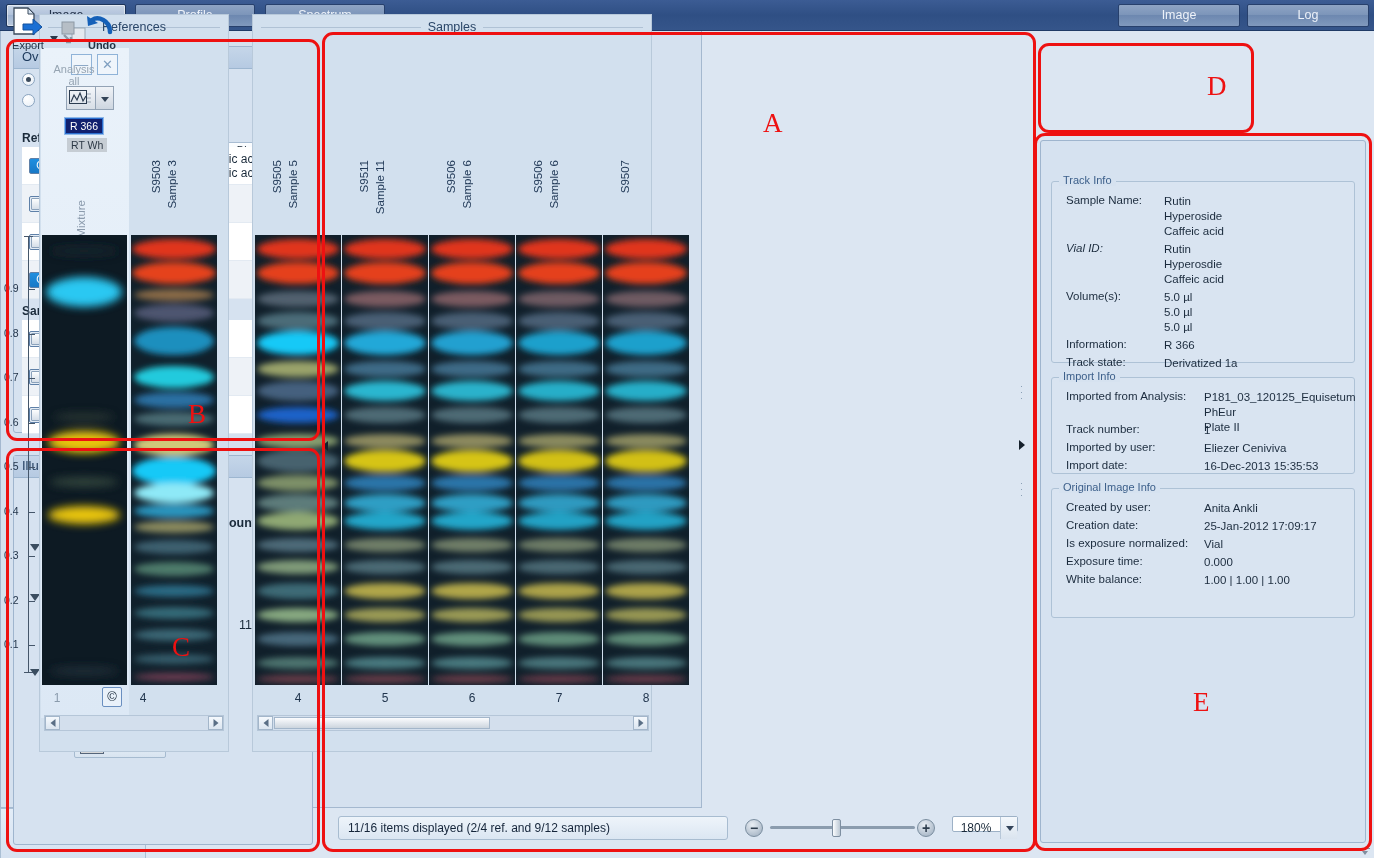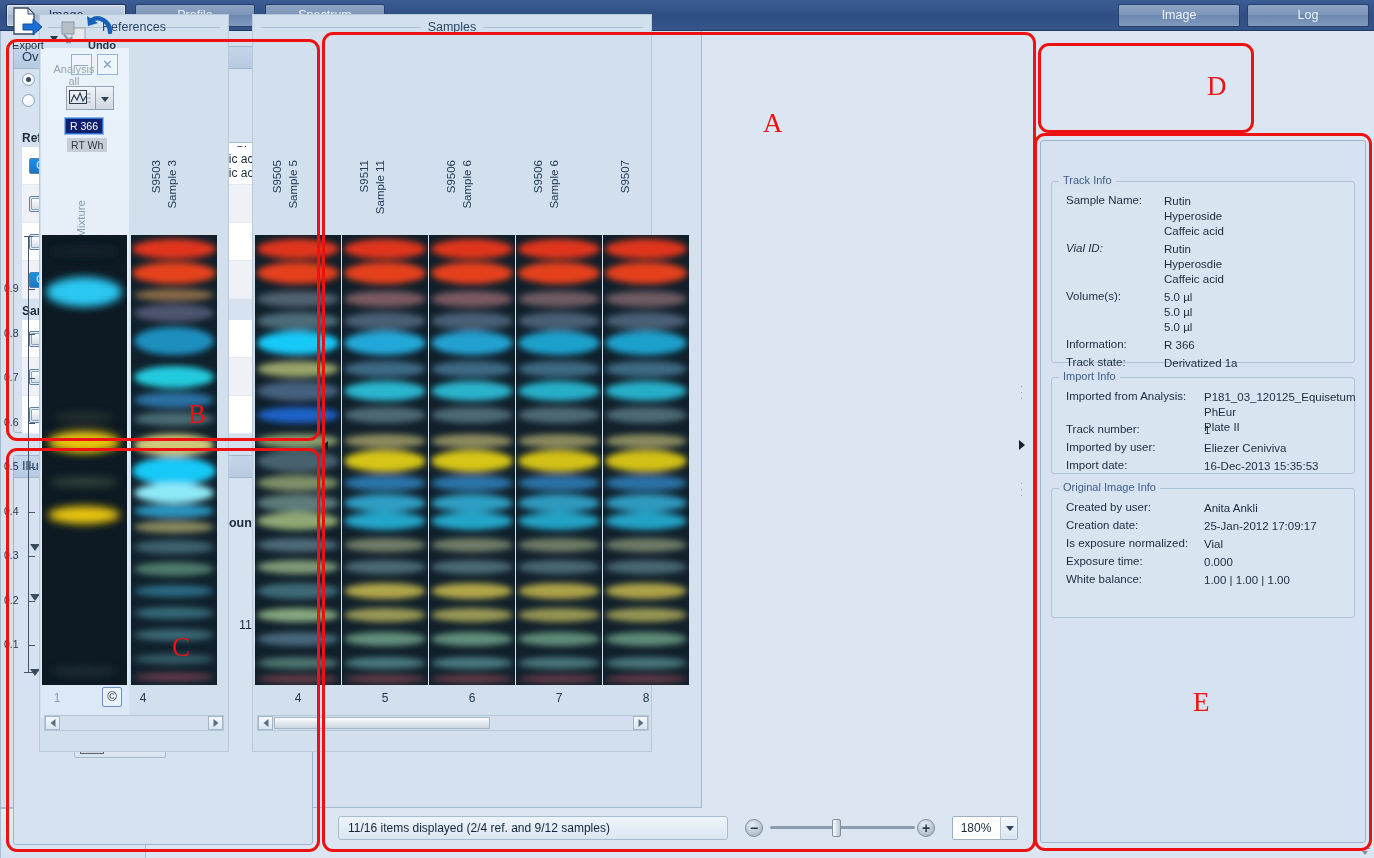--- a/index.html
+++ b/index.html
@@ -196,21 +196,21 @@
     font-size: 12px; padding: 4px 0 0 9px; color: #15253a;
   }
   .zoombtn { position: absolute; width: 18px; height: 18px; border-radius: 50%;
     background: radial-gradient(circle at 40% 30%, #e9eef4, #9aabbd);
     border: 1px solid #7a8d9f; }
   .zoombtn span { position:absolute; left:50%; top:50%; transform:translate(-50%,-50%);
      color:#2d3c4c; font-size:14px; line-height:10px; font-weight:bold;}
   .ztrack { position: absolute; height: 3px; background: #8b9cae; border-radius: 2px; }
   .zthumb { position: absolute; width: 9px; height: 18px;
      background: linear-gradient(to right,#fbfdff,#bcc8d4); border: 1px solid #7e8fa1; border-radius:2px; }
-  #zoomcombo { position: absolute; left: 952px; top: 816px; width: 66px; height: 24px;
+  #zoomcombo { position: absolute; left: 952px; top: 816px; width: 66px; height: 16px;
      background: #ffffff; border: 1px solid #9db1c6; border-radius: 2px; }
   #zoomcombo .zval { position: absolute; left: 0; right: 18px; top: 4px; text-align: center; font-size: 12px; }
   #zoomcombo .zarrow { position: absolute; right: 0; top: 0; width: 17px; height: 22px;
      background: linear-gradient(to bottom,#f4f8fc,#dae4ef); border-left: 1px solid #b7c7d8; }
 
   
   #toolbarD { left: 1047px; top: 52px; width: 146px; height: 75px;
      background: linear-gradient(to bottom,#e3edf8,#cfdced); border: 1px solid #aabfd4; }
   .tbitem { position: absolute; top: 5px; width: 44px; text-align: center; font-size: 11px; color:#243445; }
   .tbitem.dis { color: #96a4b2; }

